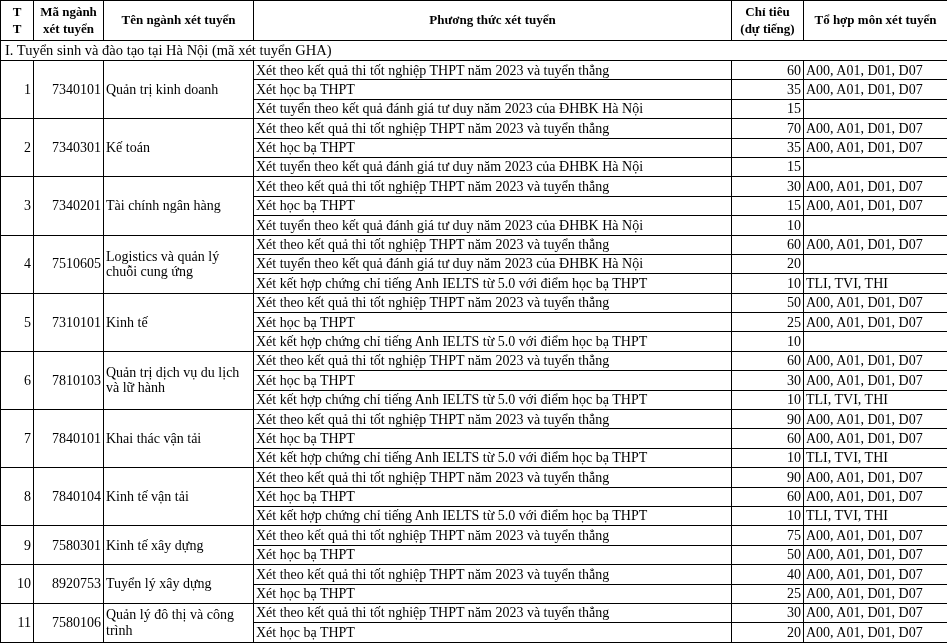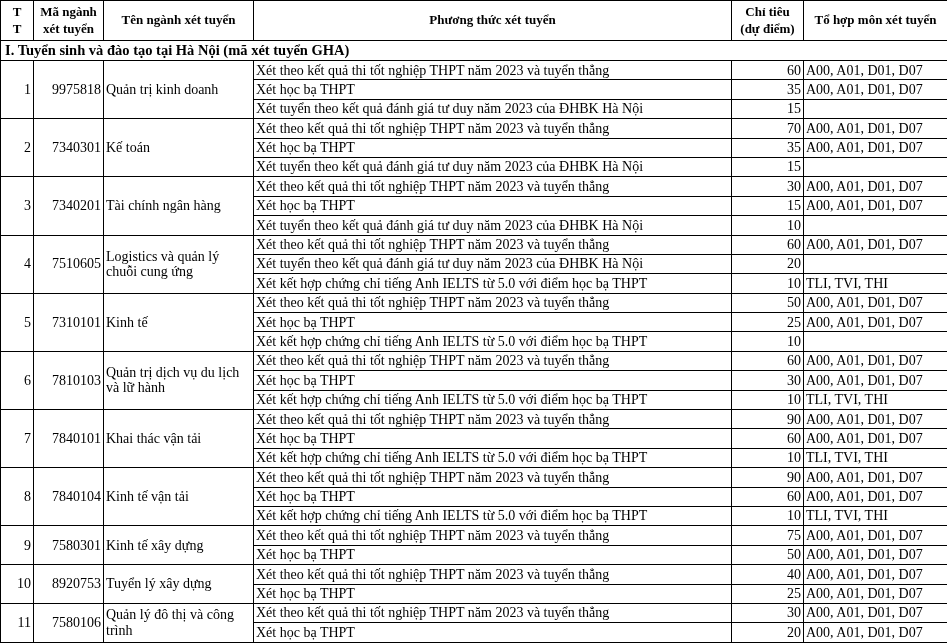--- a/index.html
+++ b/index.html
@@ -30,21 +30,21 @@
     font-weight: bold;
     text-align: center;
     vertical-align: middle;
     white-space: pre-line;
     line-height: 1.25;
     padding: 1px 2px;
     height: 40px;
   }
   td.section {
     font-size: 14.5px;
-    font-weight: bold;
+    font-weight: normal;
     text-align: left;
     padding: 1px 4px;
     height: 20px;
     white-space: nowrap;
   }
   tr.mrow { height: 19.4px; }
   tr.mrow td {
     font-size: 14px;
     line-height: 1.1;
     padding: 0 2px;
@@ -71,31 +71,31 @@
     </colgroup>
     <thead>
       <tr>
         <th>T
 T</th>
         <th>Mã ngành
 xét tuyển</th>
         <th>Tên ngành xét tuyển</th>
         <th>Phương thức xét tuyển</th>
         <th>Chỉ tiêu
-(dự điểm)</th>
+(dự tiếng)</th>
         <th>Tổ hợp môn xét tuyển</th>
       </tr>
     </thead>
     <tbody>
         <tr>
           <td class="section c-left" colspan="6">I. Tuyển sinh và đào tạo tại Hà Nội (mã xét tuyển GHA)</td>
         </tr>
         <tr class="mrow">
           <td class="c-center" rowspan="3">1</td>
-          <td class="c-center" rowspan="3">9975818</td>
+          <td class="c-center" rowspan="3">7340101</td>
           <td class="c-left cell-major" rowspan="3">Quản trị kinh doanh</td>
           <td class="c-left cell-method">Xét theo kết quả thi tốt nghiệp THPT năm 2023 và tuyển thẳng</td>
           <td class="c-center">60</td>
           <td class="c-left cell-combo">A00, A01, D01, D07</td>
         </tr>
         <tr class="mrow">
           <td class="c-left cell-method">Xét học bạ THPT</td>
           <td class="c-center">35</td>
           <td class="c-left cell-combo">A00, A01, D01, D07</td>
         </tr>

